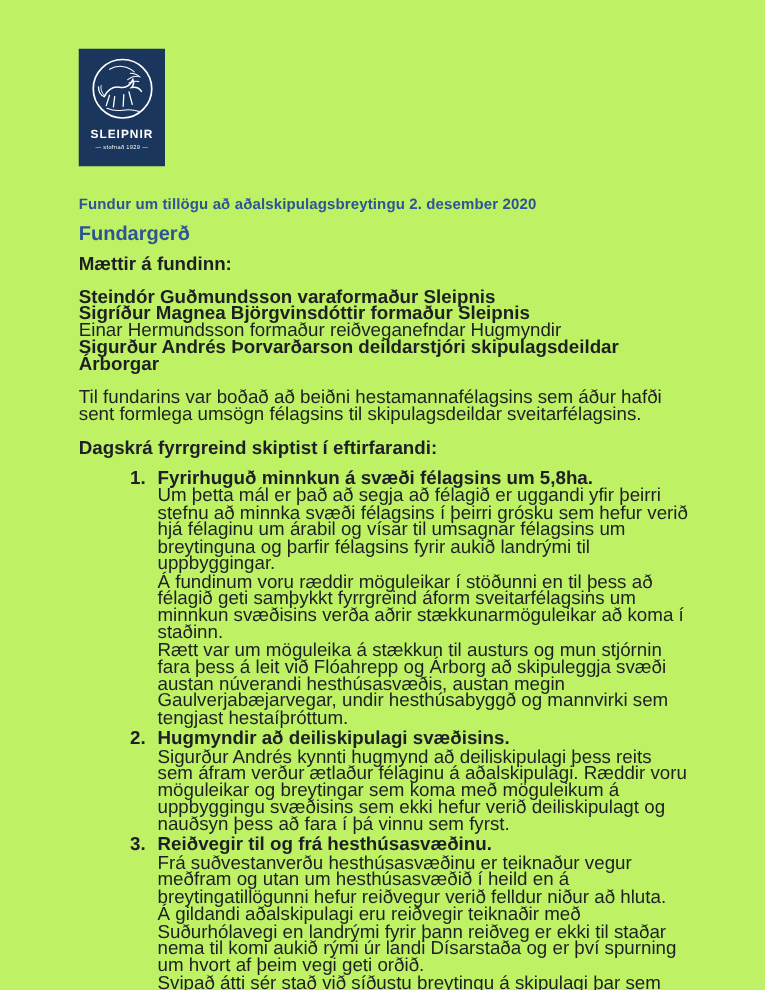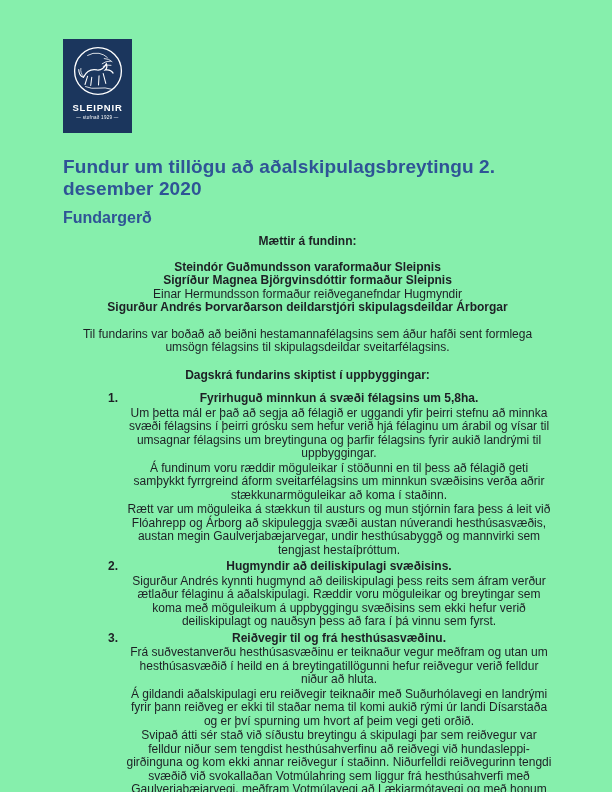--- a/index.html
+++ b/index.html
@@ -1,19 +1,19 @@
 <!DOCTYPE html>
 <html><head>
 <meta charset="utf-8">
 <style>
   * { box-sizing: border-box; margin: 0; padding: 0; }
   html, body { background: #e9e9e9; }
   .page {
     width: 612px; height: 792px;
-    background: #86efac;
+    background: #bef264;
     position: relative;
     margin: 0 auto;
     font-family: "Liberation Sans", sans-serif;
     color: #1d1f24;
     overflow: hidden;
   }
   .content {
     position: absolute;
     left: 63px; top: 39px;
     width: 489px;
@@ -39,32 +39,32 @@
     margin-top: 5px;
   }
   .logo-tagline {
     font-size: 4.5px;
     margin-top: 2px;
     letter-spacing: 0.3px;
     white-space: nowrap;
   }
   
   .title {
-    font-size: 19px;
+    font-size: 12px;
     font-weight: 600;
     margin-bottom: 9px;
     letter-spacing: 0.1px;
   }
   .subtitle {
     font-size: 16px;
     font-weight: 700;
     margin-bottom: 8px;
   }
   
-  .body-text { font-size: 12px; line-height: 13.5px; text-align: center; }
+  .body-text { font-size: 15px; line-height: 13.5px; }
   .bold { font-weight: 700; }
   .attendees { margin-top: 12px; }
   .attendees p { margin: 0; }
   .intro { margin-top: 13px; }
   .agenda-label { margin-top: 14px; }
   .agenda { margin-top: 10px; }
   .agenda-item {
     display: flex;
     margin-left: 41px;
     margin-bottom: 2px;
@@ -120,21 +120,21 @@
 
     <div class="attendees body-text">
       <p class="bold">Steindór Guðmundsson varaformaður Sleipnis</p>
       <p class="bold">Sigríður Magnea Björgvinsdóttir formaður Sleipnis</p>
       <p>Einar Hermundsson formaður reiðveganefndar Hugmyndir</p>
       <p class="bold">Sigurður Andrés Þorvarðarson deildarstjóri skipulagsdeildar Árborgar</p>
     </div>
 
     <p class="body-text intro">Til fundarins var boðað að beiðni hestamannafélagsins sem áður hafði sent formlega umsögn félagsins til skipulagsdeildar sveitarfélagsins.</p>
 
-    <p class="body-text bold agenda-label">Dagskrá fundarins skiptist í uppbyggingar:</p>
+    <p class="body-text bold agenda-label">Dagskrá fyrrgreind skiptist í eftirfarandi:</p>
 
     <div class="agenda body-text">
 
       <div class="agenda-item">
         <span class="agenda-num">1.</span>
         <div class="agenda-body">
           <p class="bold">Fyrirhuguð minnkun á svæði félagsins um 5,8ha.</p>
           <p>Um þetta mál er það að segja að félagið er uggandi yfir þeirri stefnu að minnka svæði félagsins í þeirri grósku sem hefur verið hjá félaginu um árabil og vísar til umsagnar félagsins um breytinguna og þarfir félagsins fyrir aukið landrými til uppbyggingar.</p>
           <p>Á fundinum voru ræddir möguleikar í stöðunni en til þess að félagið geti samþykkt fyrrgreind áform sveitarfélagsins um minnkun svæðisins verða aðrir stækkunarmöguleikar að koma í staðinn.</p>
           <p>Rætt var um möguleika á stækkun til austurs og mun stjórnin fara þess á leit við Flóahrepp og Árborg að skipuleggja svæði austan núverandi hesthúsasvæðis, austan megin Gaulverjabæjarvegar, undir hesthúsabyggð og mannvirki sem tengjast hestaíþróttum.</p>

